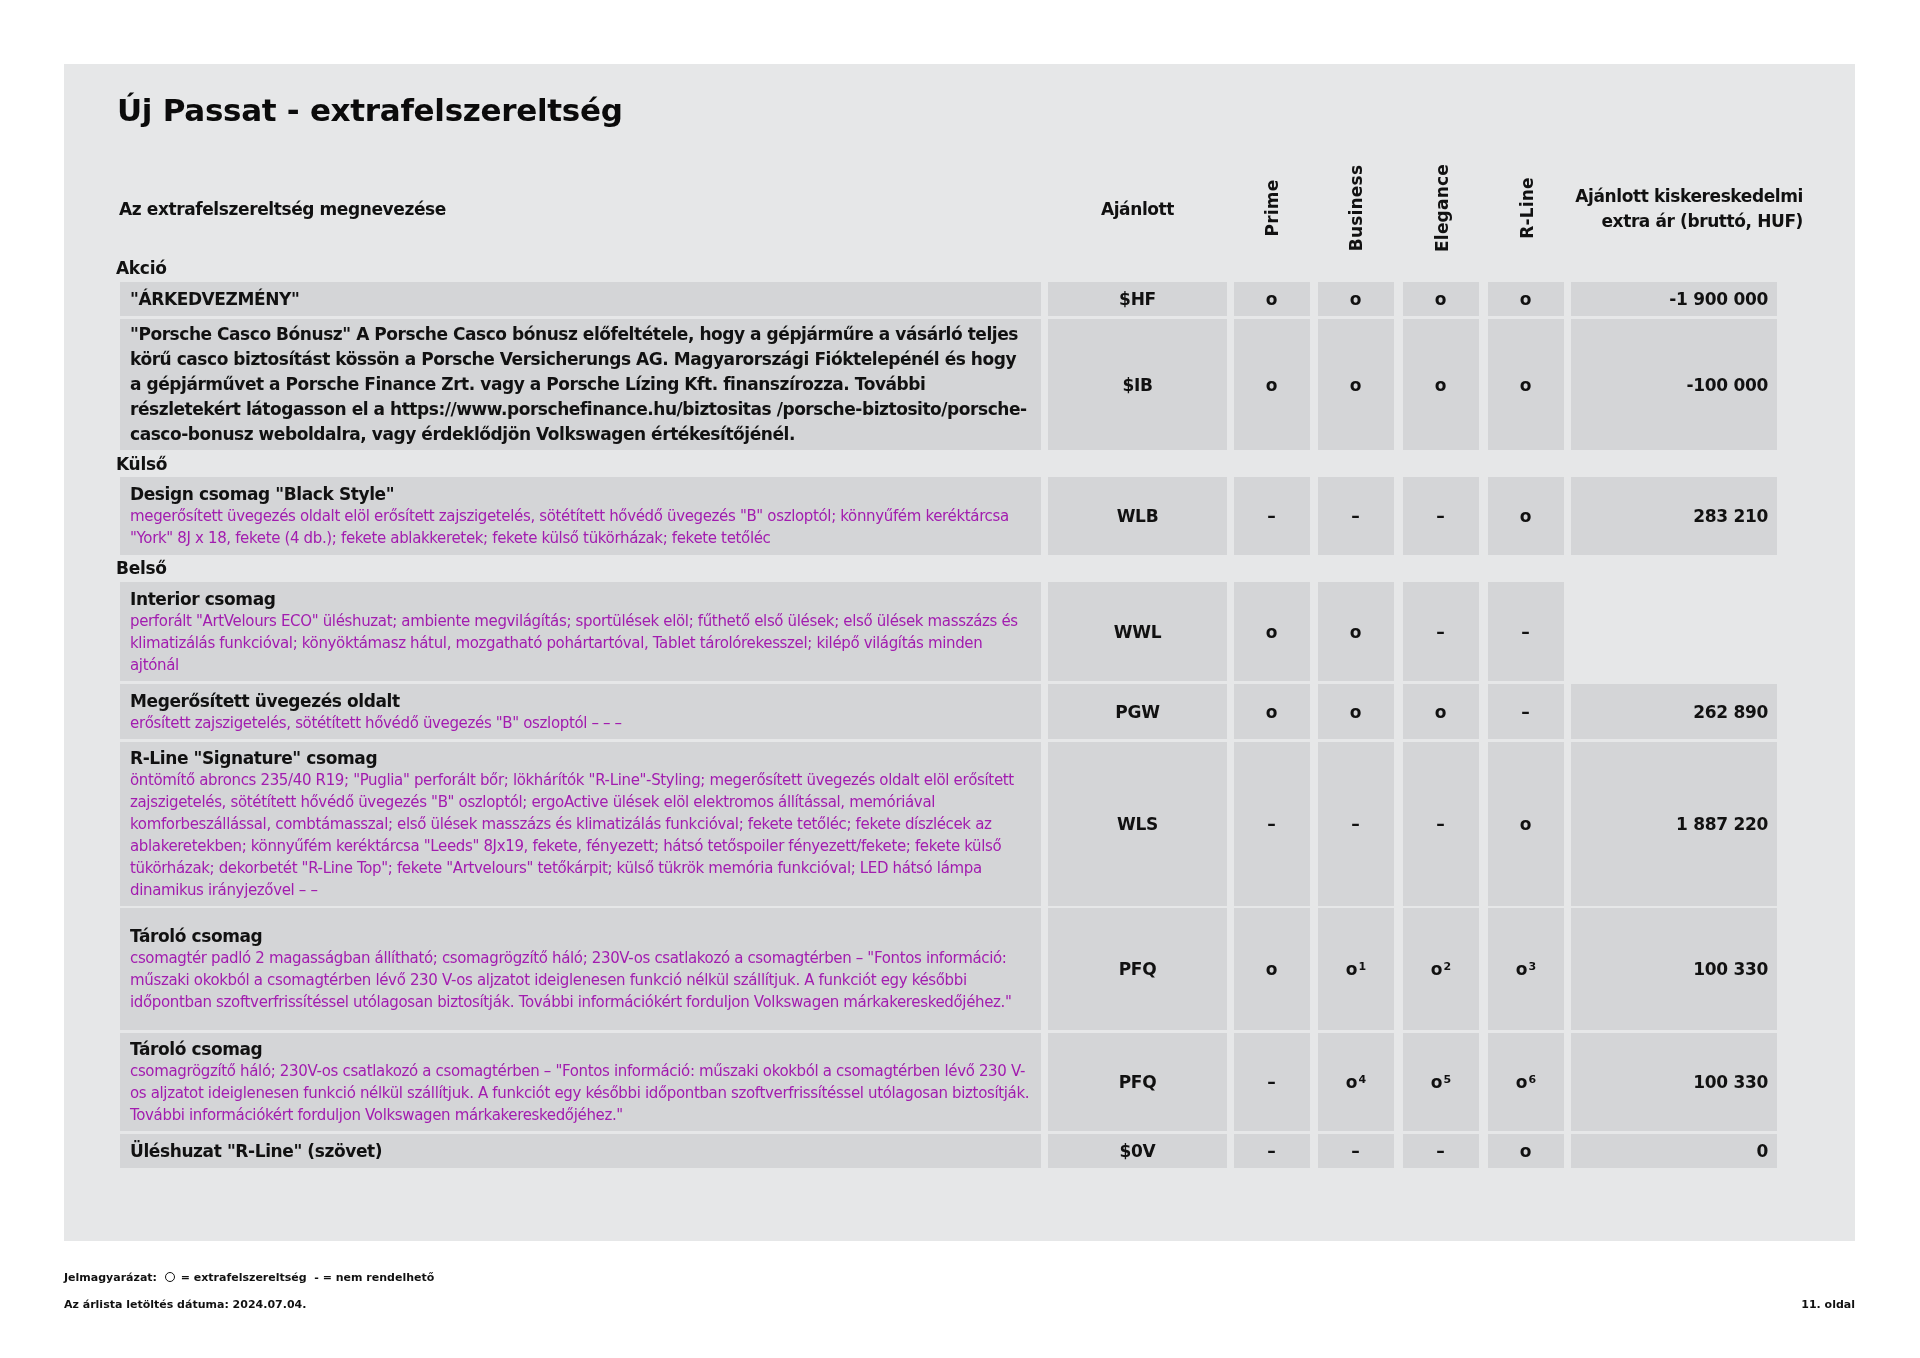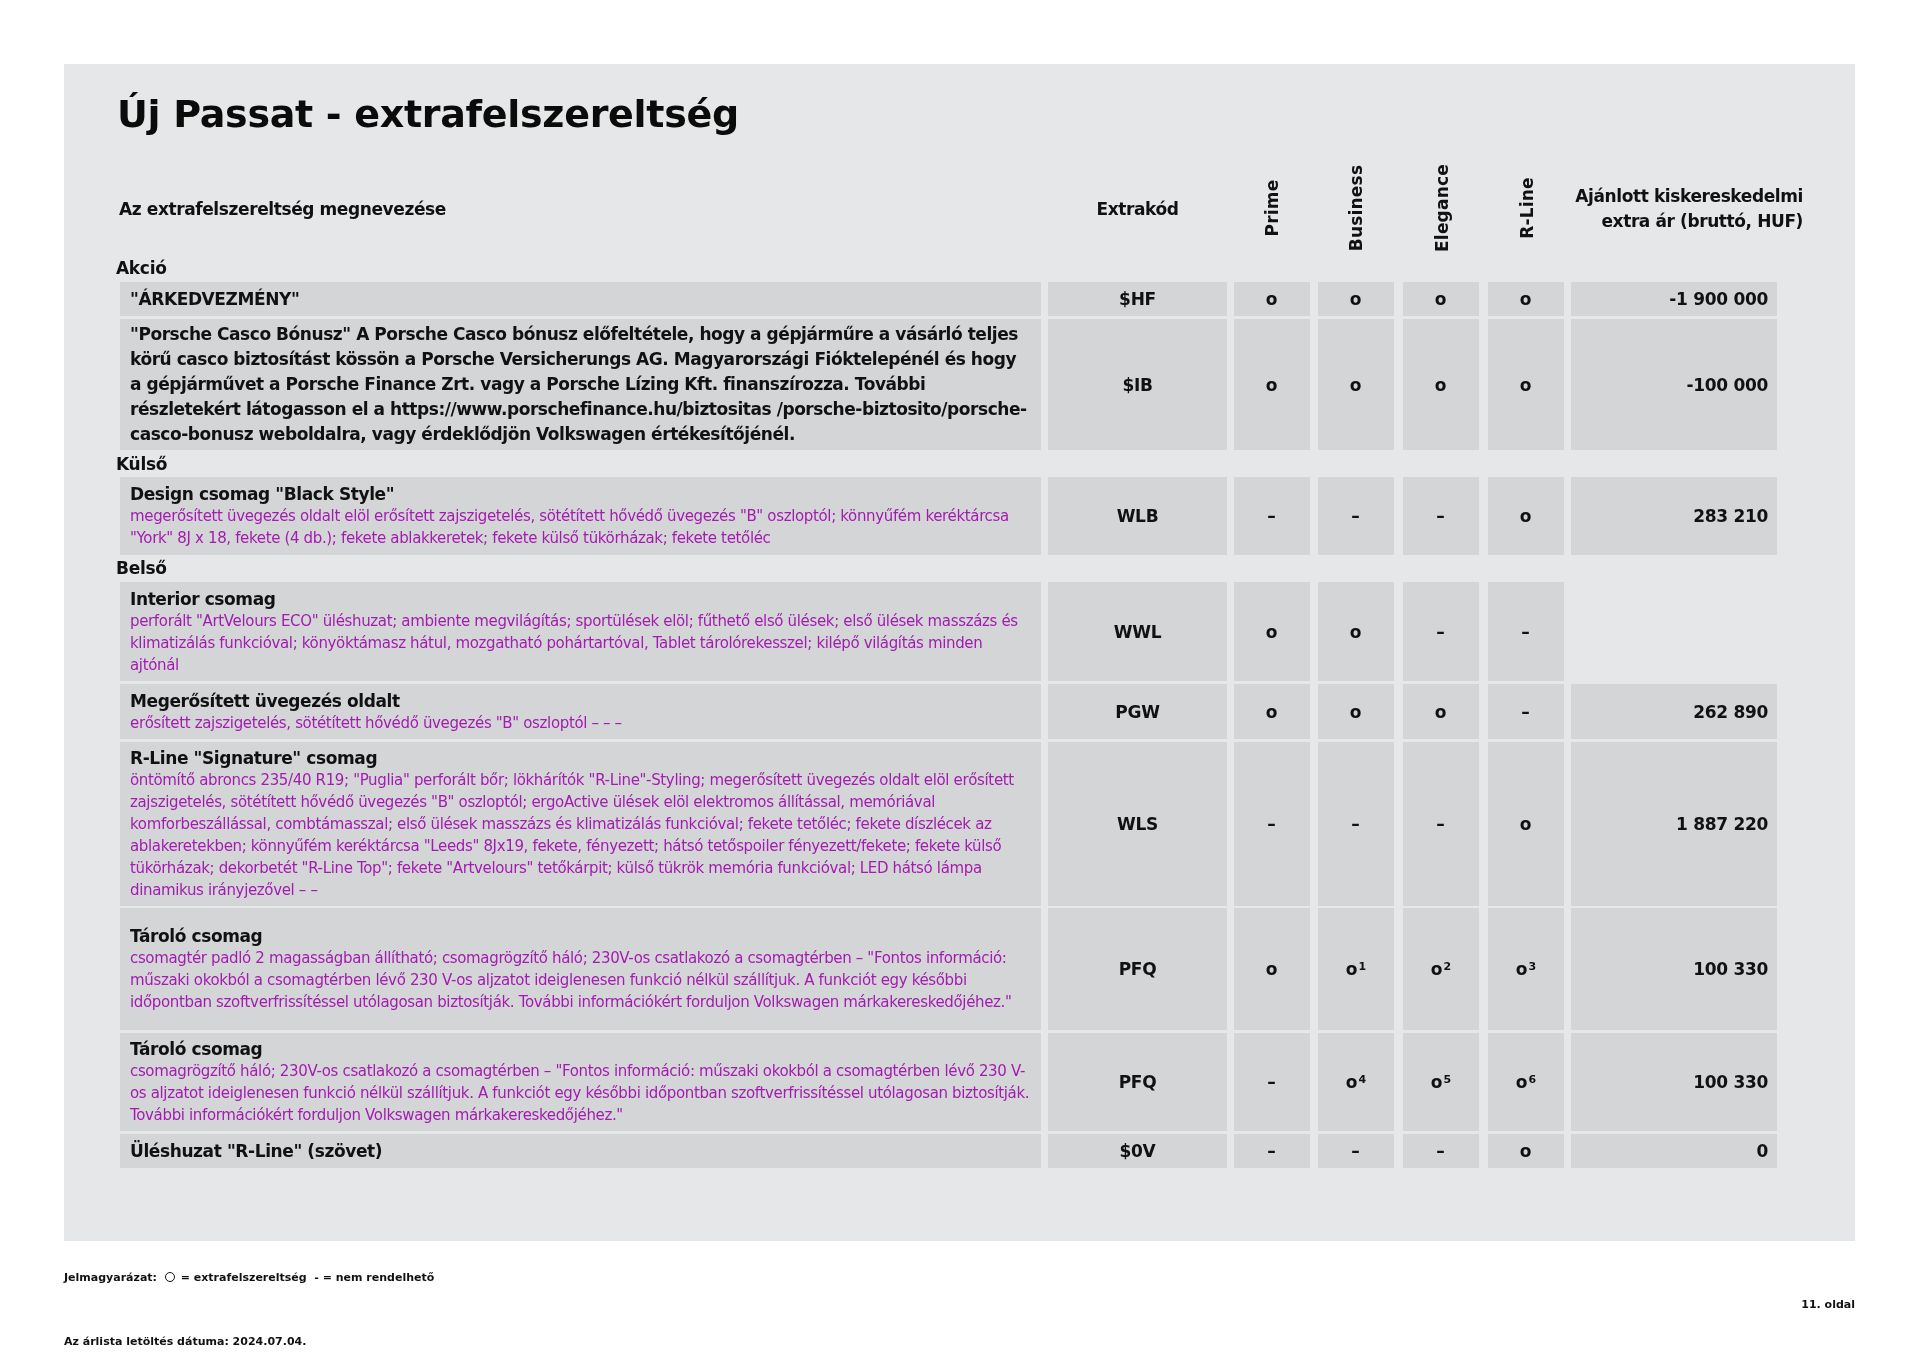--- a/index.html
+++ b/index.html
@@ -5,21 +5,21 @@
   html, body { margin: 0; padding: 0; }
   body {
     width: 1920px; height: 1358px; background: #ffffff; position: relative; overflow: hidden;
     font-family: "DejaVu Sans", "Liberation Sans", sans-serif; color: #111;
   }
   .panel {
     position: absolute; left: 64px; top: 64px; width: 1791px; height: 1177px;
     background: #e6e7e8;
   }
   .title {
-    position: absolute; left: 117px; top: 92px; font-size: 38px; font-weight: bold;
+    position: absolute; left: 117px; top: 92px; font-size: 31px; font-weight: bold;
     letter-spacing: -0.3px; color: #0b0b0b; white-space: nowrap;
   }
   .hdr-name {
     position: absolute; left: 119px; top: 199px; font-size: 17px; font-weight: bold;
     letter-spacing: -0.4px; white-space: nowrap;
   }
   .hdr-code {
     position: absolute; left: 1048px; width: 179px; top: 199px; text-align: center;
     font-size: 17px; font-weight: bold; letter-spacing: -0.4px;
   }
@@ -57,35 +57,35 @@
   .desc-body { font-size: 15px; letter-spacing: -0.35px; line-height: 22px; color: #a21caf; }
   .mark sup { font-size: 11px; position: relative; top: -3px; margin-left: 1px; }
   .foot-legend {
     position: absolute; left: 64px; top: 1271px; font-size: 11px; font-weight: bold; white-space: nowrap; color: #111;
   }
   .foot-legend .circ {
     display: inline-block; width: 8px; height: 8px; border: 1.3px solid #111; border-radius: 50%;
     vertical-align: -1px; margin: 0 2px 0 4px;
   }
   .foot-date {
-    position: absolute; left: 64px; top: 1298px; font-size: 11px; font-weight: bold; white-space: nowrap; color: #111; margin-top: 37px;
+    position: absolute; left: 64px; top: 1298px; font-size: 11px; font-weight: bold; white-space: nowrap; color: #111;
   }
   .foot-page {
     position: absolute; right: 65px; top: 1298px; font-size: 11px; font-weight: bold; white-space: nowrap; color: #111;
   }
 </style>
 </head>
 <body>
 
 <div class="panel"></div>
 
 <div class="title">Új Passat - extrafelszereltség</div>
 
 <div class="hdr-name">Az extrafelszereltség megnevezése</div>
-<div class="hdr-code">Extrakód</div>
+<div class="hdr-code">Ajánlott</div>
 <div class="hdr-vert" style="left:1234px">
     <span>Prime</span>
   </div>
 <div class="hdr-vert" style="left:1318px">
     <span>Business</span>
   </div>
 <div class="hdr-vert" style="left:1403px">
     <span>Elegance</span>
   </div>
 <div class="hdr-vert" style="left:1488px">

